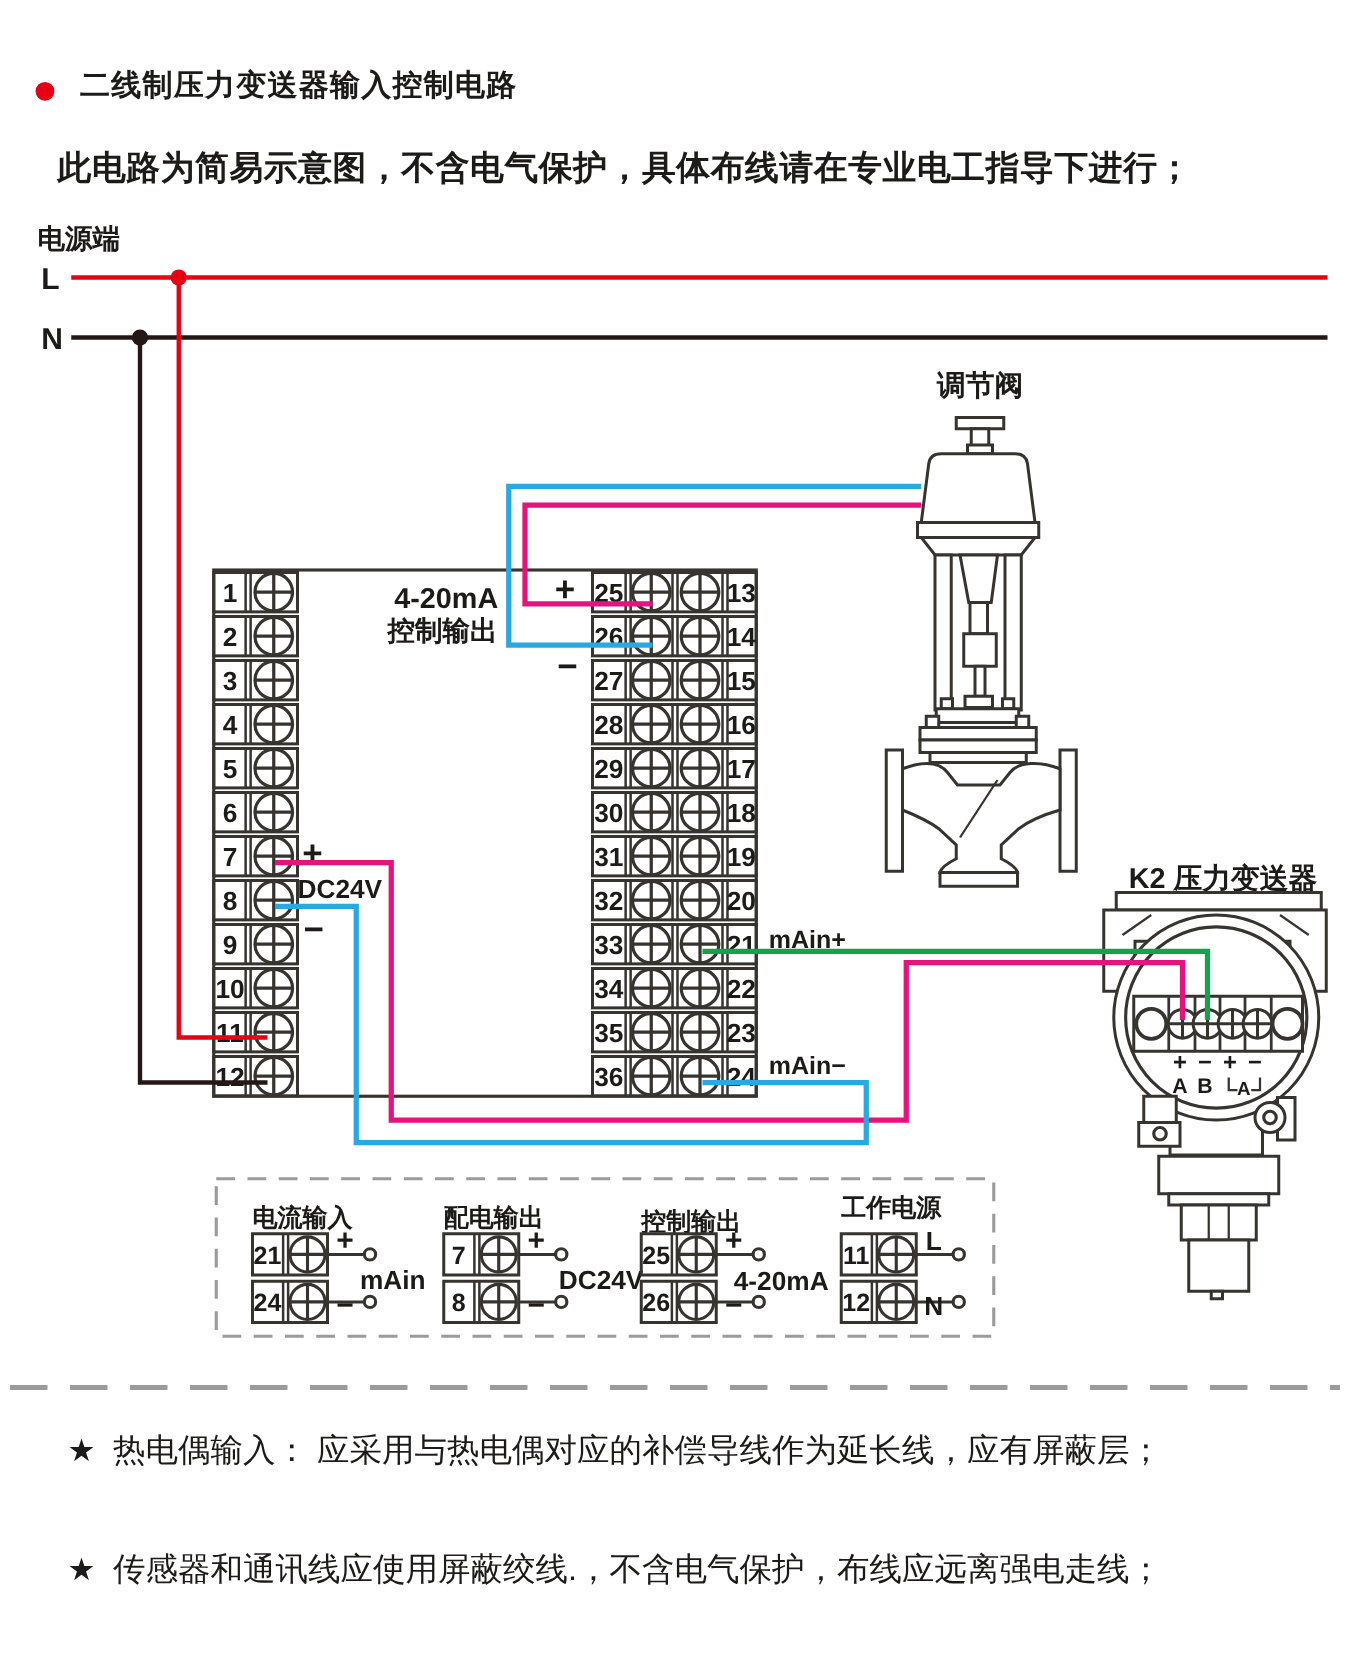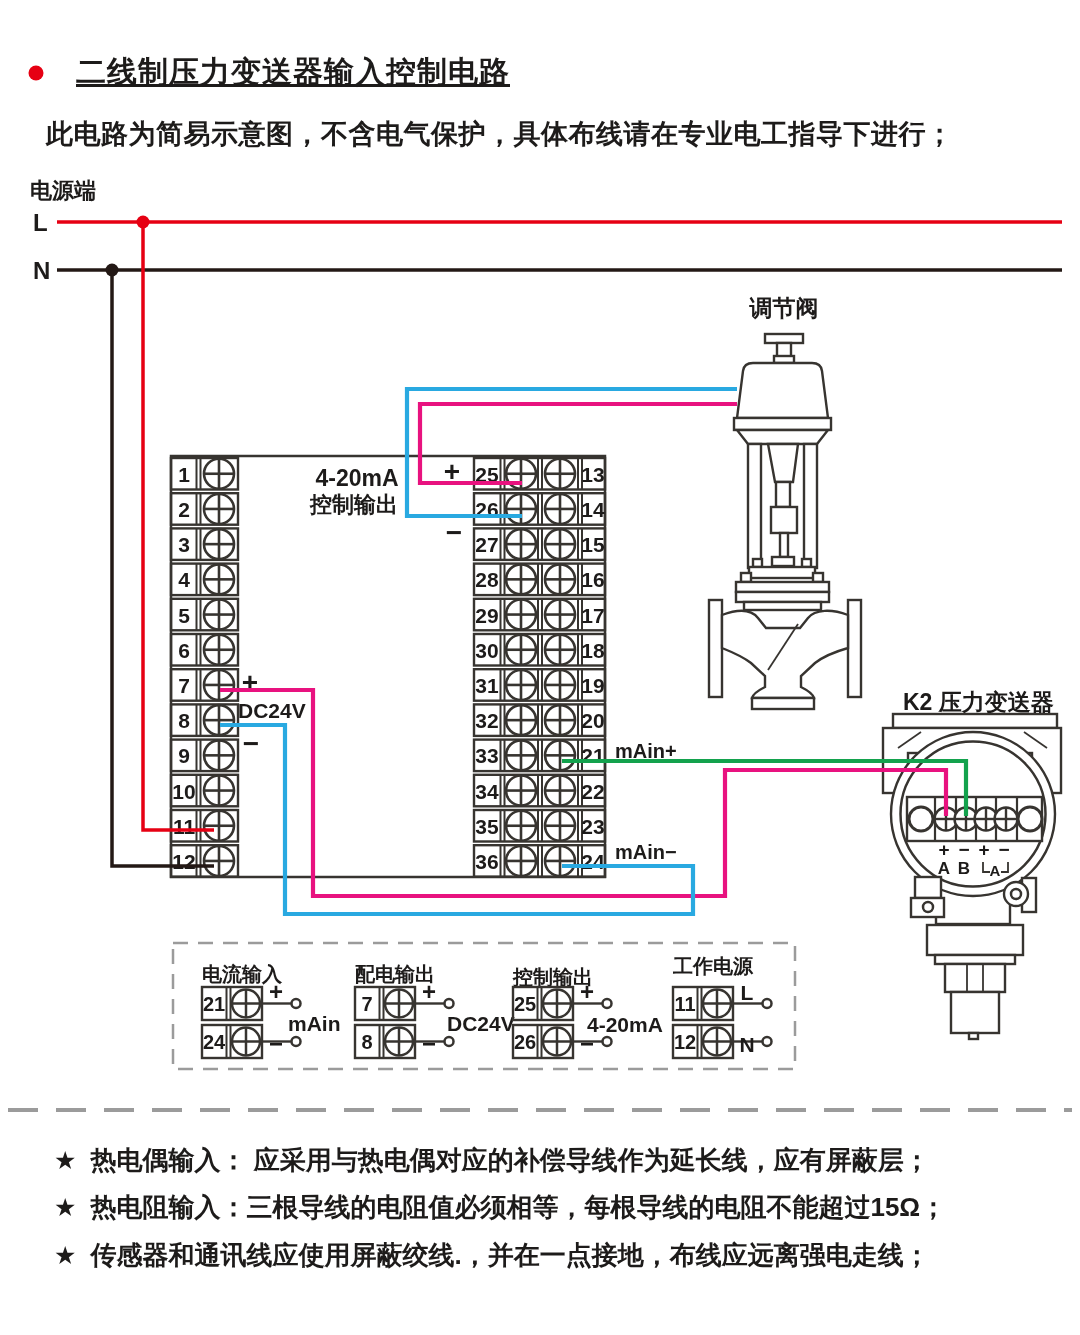--- a/index.html
+++ b/index.html
@@ -1,21 +1,21 @@
 <!DOCTYPE html>
 <html><head>
 <meta charset="utf-8">
 <style>
   html,body{margin:0;padding:0;background:#fff;}
   #stage{position:relative;width:1080px;height:1335px;background:#fff;overflow:hidden;
          font-family:"Liberation Sans","DejaVu Sans",sans-serif;color:#1d1b1a;}
   #stage svg{position:absolute;left:0;top:0;}
-  .hdr-title{position:absolute;left:76px;top:52px;font-size:30px;font-weight:700;letter-spacing:1px;text-decoration:underline;}
+  .hdr-title{position:absolute;left:64px;top:52px;font-size:24px;font-weight:700;letter-spacing:1px;}
   .hdr-sub{position:absolute;left:46px;top:116px;font-size:27px;font-weight:700;letter-spacing:0.5px;}
-  .note{position:absolute;left:54px;font-size:26px;font-weight:700;white-space:nowrap;}
+  .note{position:absolute;left:54px;font-size:26px;font-weight:400;white-space:nowrap;}
   .note .star{margin-right:14px;font-size:25px;}
   
   .ln{stroke:#373430;fill:none;stroke-width:2.5;}
   .lnw{stroke:#373430;fill:#fff;stroke-width:2.4;}
   .thin{stroke:#373430;fill:none;stroke-width:1.8;}
   .t{font-family:"Liberation Sans","DejaVu Sans",sans-serif;font-weight:700;fill:#1d1b1a;}
   .wire{fill:none;stroke-width:4.2;stroke-linejoin:miter;}
   .rail{fill:none;stroke-width:3.5;}
 </style>
 </head>
@@ -612,19 +612,16 @@
       <path class="wire" d="M562 761 H966 V816" stroke="#13a24d"></path>
     </g>
   </svg>
 
   <div class="hdr-title">二线制压力变送器输入控制电路</div>
   <div class="hdr-sub">此电路为简易示意图，不含电气保护，具体布线请在专业电工指导下进行；</div>
 
   <div class="note" style="top:1143px">
     <span class="star">★</span><span>热电偶输入： 应采用与热电偶对应的补偿导线作为延长线，应有屏蔽层；</span>
   </div>
-  <div class="note" style="top:1190px">
-    <span class="star">★</span><span>热电阻输入：三根导线的电阻值必须相等，每根导线的电阻不能超过15Ω；</span>
-  </div>
   <div class="note" style="top:1238px">
-    <span class="star">★</span><span>传感器和通讯线应使用屏蔽绞线.，并在一点接地，布线应远离强电走线；</span>
+    <span class="star">★</span><span>传感器和通讯线应使用屏蔽绞线.，不含电气保护，布线应远离强电走线；</span>
   </div>
 </div>
 
 </body></html>

